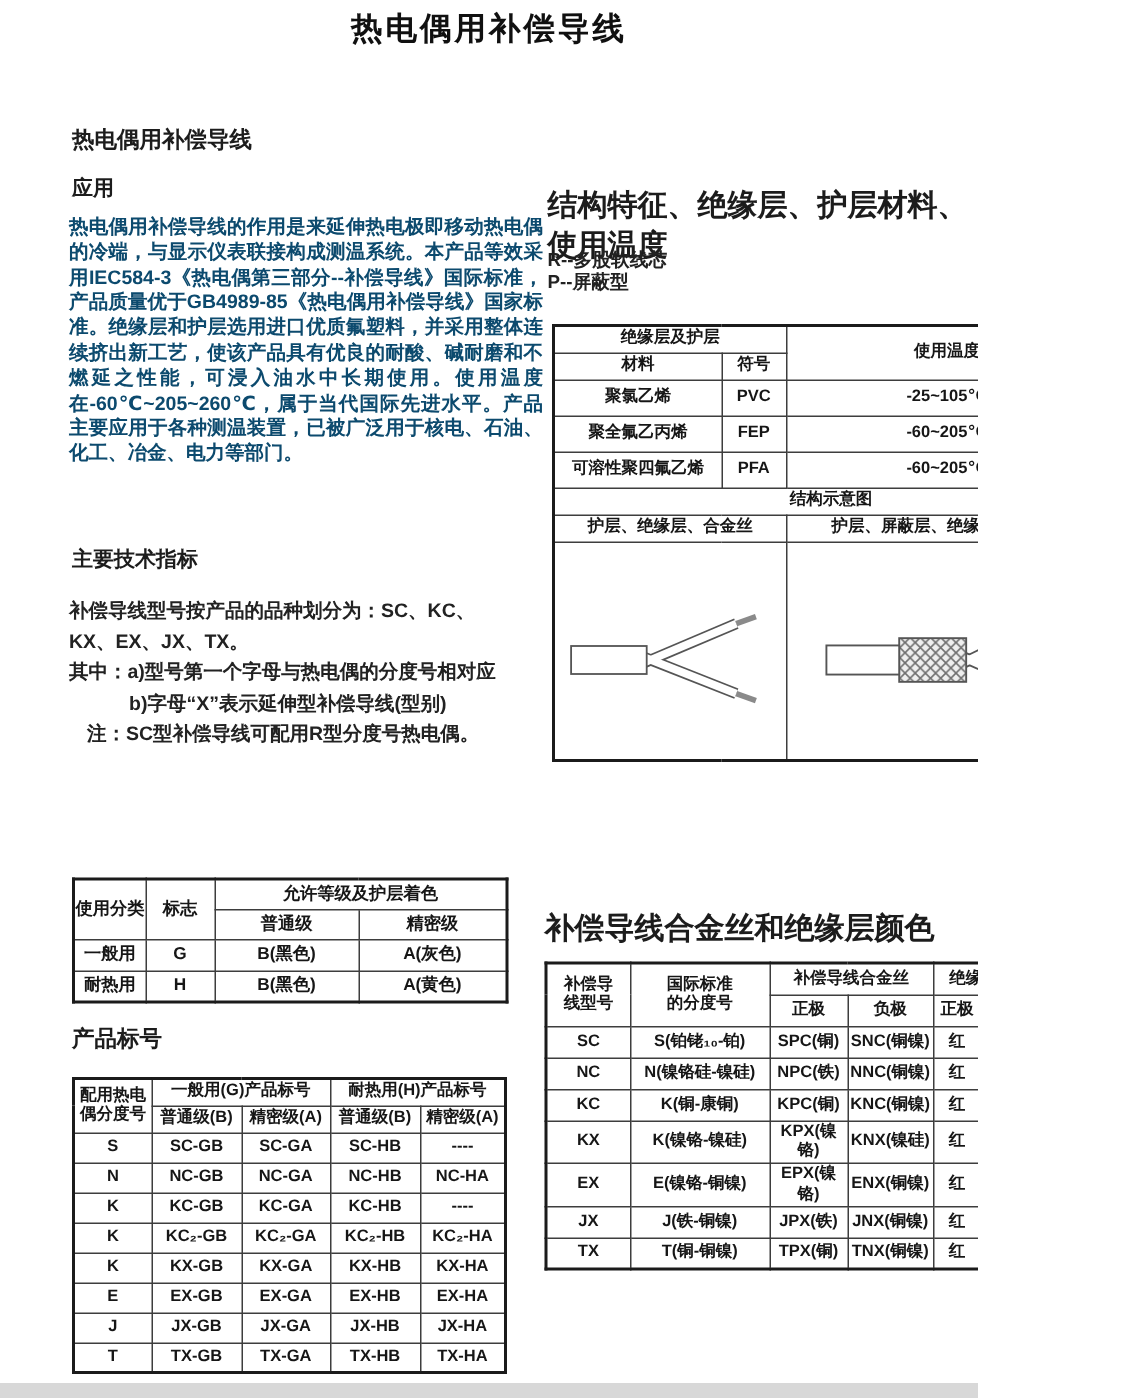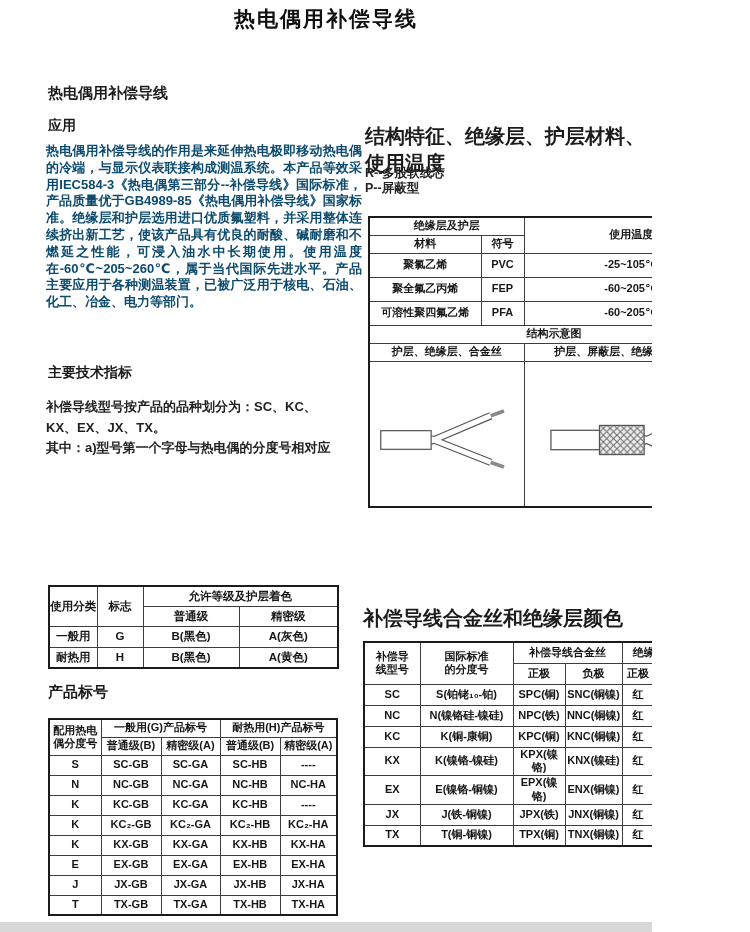--- a/index.html
+++ b/index.html
@@ -55,20 +55,22 @@
   <div class="sec" id="left-heading">热电偶用补偿导线</div>
 
   <div class="sec" id="app-heading">应用</div>
   <div id="app-body">热电偶用补偿导线的作用是来延伸热电极即移动热电偶的冷端，与显示仪表联接构成测温系统。本产品等效采用IEC584-3《热电偶第三部分--补偿导线》国际标准，产品质量优于GB4989-85《热电偶用补偿导线》国家标准。绝缘层和护层选用进口优质氟塑料，并采用整体连续挤出新工艺，使该产品具有优良的耐酸、碱耐磨和不燃延之性能，可浸入油水中长期使用。使用温度在-60℃~205~260℃，属于当代国际先进水平。产品主要应用于各种测温装置，已被广泛用于核电、石油、化工、冶金、电力等部门。</div>
 
   <div class="sec" id="spec-heading">主要技术指标</div>
   <div id="spec-block">
     <div class="pre">补偿导线型号按产品的品种划分为：SC、KC、
 KX、EX、JX、TX。</div>
     <div>其中：a)型号第一个字母与热电偶的分度号相对应</div>
+    <div class="indent40">b)字母“X”表示延伸型补偿导线(型别)</div>
+    <div class="indent12">注：SC型补偿导线可配用R型分度号热电偶。</div>
   </div>
 
 
   <table class="tbl" id="t-class">
     <colgroup>
         <col style="width:48px">
         <col style="width:46px">
         <col style="width:96px">
         <col style="width:99px">
       </colgroup>

